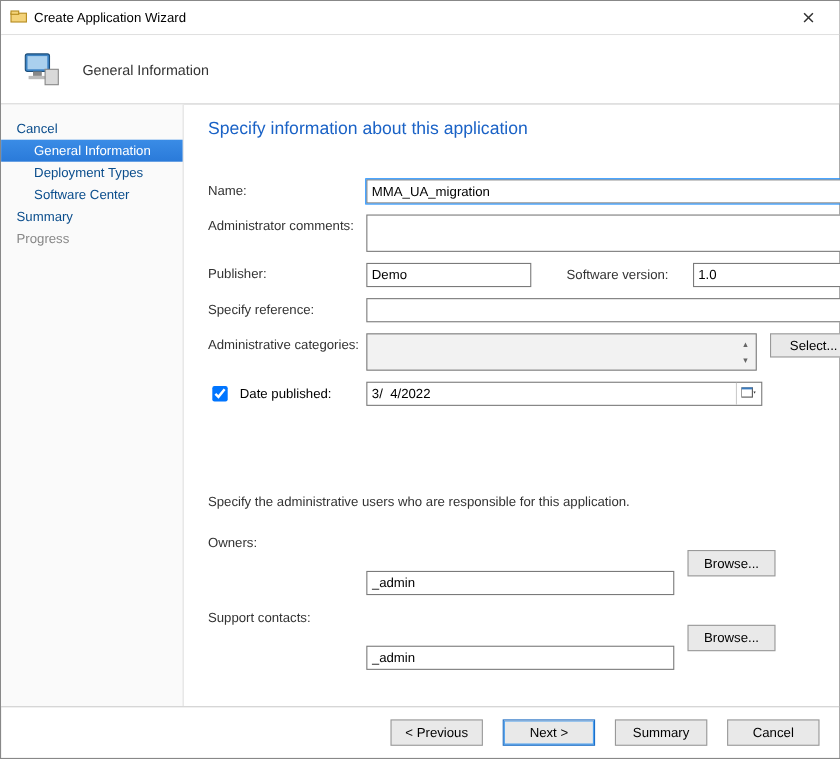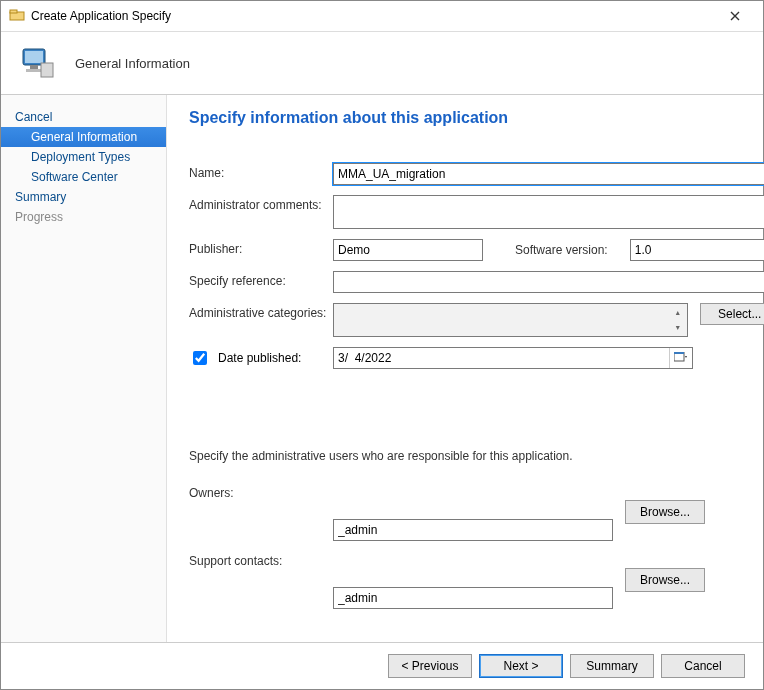--- a/index.html
+++ b/index.html
@@ -96,21 +96,21 @@
   .content {
     flex: 1;
     padding: 14px 22px 0 22px;
     display: flex;
     flex-direction: column;
     min-width: 0;
   }
   .content h2.heading {
     margin: 0 0 36px 0;
     font-size: 16px;
-    font-weight: 700;
+    font-weight: 400;
     color: #1a62c6;
   }
   .form {
     display: grid;
     grid-template-columns: 140px 1fr;
     column-gap: 4px;
     row-gap: 10px;
     align-items: center;
   }
   .form .full-row {
@@ -227,40 +227,40 @@
     align-items:center;
   }
   .row-owner input.txt { flex:1; max-width: 280px; margin-top: 36px;}
   .row-owner button { width:80px;}
   .footer {
     border-top: 1px solid #ccc;
     height: 46px;
     display:flex;
     align-items:center;
     justify-content:flex-end;
-    gap:7px;
+    gap:18px;
     padding: 0 18px;
   }
   .footer button.win-btn { width: 84px; }
   .footer button.win-btn.primary { border: 1px solid #1e70c9; box-shadow: inset 0 0 0 1px #4aa0f0; }
   .name-input { outline: 1px solid #1e90ff; border:1px solid #1e90ff;}
 </style>
 </head>
 <body>
 
 <div class="window">
 
   <div class="titlebar">
     <span class="tb-icon">
       <svg viewBox="0 0 16 16" width="16" height="16">
         <rect x="1" y="4" width="14" height="8" fill="#f4d37a" stroke="#b58b1e"></rect>
         <rect x="1" y="2" width="7" height="3" fill="#f4d37a" stroke="#b58b1e"></rect>
       </svg>
     </span>
-    <span class="tb-title">Create Application Specify</span>
+    <span class="tb-title">Create Application Wizard</span>
     <span class="tb-close">
       <svg viewBox="0 0 10 10" width="10" height="10">
           <path d="M1 1 L9 9 M9 1 L1 9" stroke="#333" stroke-width="1.4"></path>
         </svg>
     </span>
   </div>
 
   <div class="banner">
     <span class="banner-icon">
       <svg viewBox="0 0 40 40" width="40" height="40">

